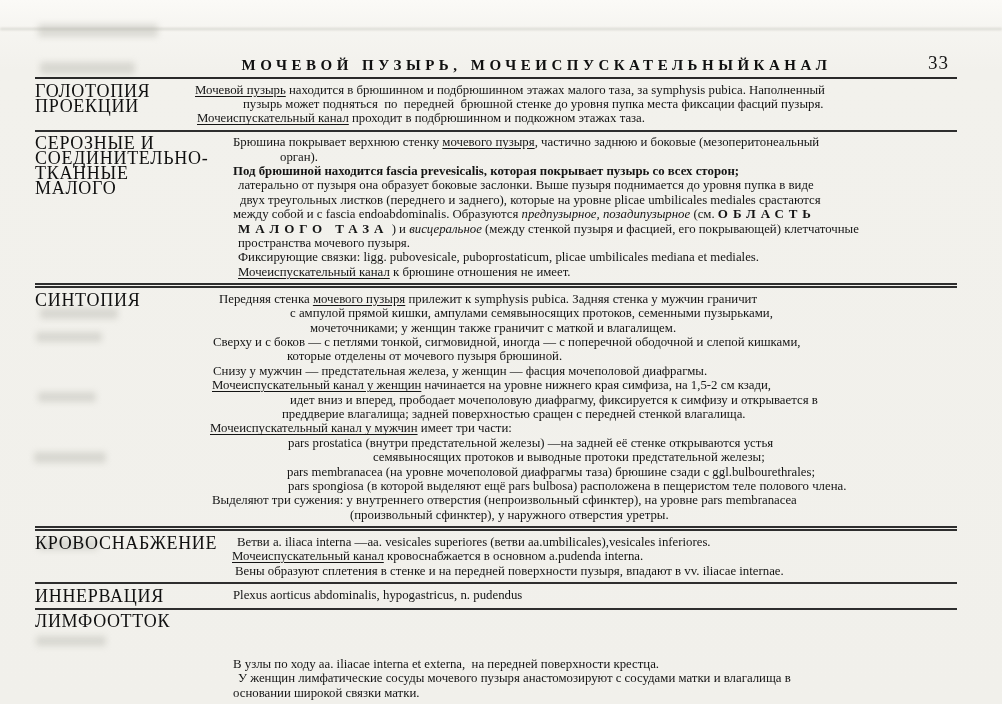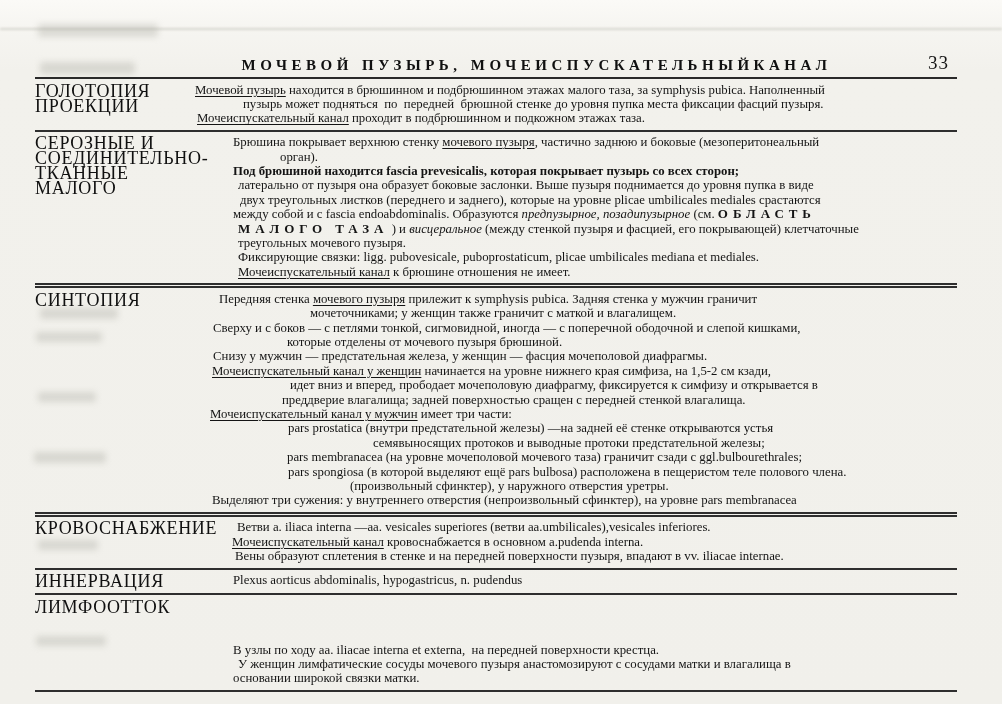--- a/index.html
+++ b/index.html
@@ -82,45 +82,46 @@
             <div class="labline">ТКАННЫЕ МАЛОГО</div>
           </div>
           <div class="cont">
             <div class="cl" style="padding-left: 28px;"><span class="">Брюшина покрывает верхнюю стенку </span><span class="sg-u">мочевого пузыря</span><span class="">, частично заднюю и боковые (мезоперитонеальный</span></div>
             <div class="cl" style="padding-left: 75px;"><span class="">орган).</span></div>
             <div class="cl" style="padding-left: 28px; font-weight: bold;"><span class="">Под брюшиной находится fascia prevesicalis, которая покрывает пузырь со всех сторон;</span></div>
             <div class="cl" style="padding-left: 33px;"><span class="">латерально от пузыря она образует боковые заслонки. Выше пузыря поднимается до уровня пупка в виде</span></div>
             <div class="cl" style="padding-left: 35px;"><span class="">двух треугольных листков (переднего и заднего), которые на уровне plicae umbilicales mediales срастаются</span></div>
             <div class="cl" style="padding-left: 28px;"><span class="">между собой и с fascia endoabdominalis. Образуются </span><span class="sg-i">предпузырное, позадипузырное</span><span class=""> (см. </span><span class="sg-sp">ОБЛАСТЬ</span></div>
             <div class="cl" style="padding-left: 33px;"><span class="sg-sp">МАЛОГО ТАЗА</span><span class=""> ) и </span><span class="sg-i">висцеральное</span><span class=""> (между стенкой пузыря и фасцией, его покрывающей) клетчаточные</span></div>
-            <div class="cl" style="padding-left: 33px;"><span class="">треугольных мочевого пузыря.</span></div>
+            <div class="cl" style="padding-left: 33px;"><span class="">пространства мочевого пузыря.</span></div>
             <div class="cl" style="padding-left: 33px;"><span class="">Фиксирующие связки: ligg. pubovesicale, puboprostaticum, plicae umbilicales mediana et mediales.</span></div>
             <div class="cl" style="padding-left: 33px;"><span class="sg-u">Мочеиспускательный канал</span><span class=""> к брюшине отношения не имеет.</span></div>
           </div>
         </div>
         <div class="sec rule-double">
           <div class="lab">
             <div class="labline">СИНТОПИЯ</div>
           </div>
           <div class="cont">
             <div class="cl" style="padding-left: 14px;"><span class="">Передняя стенка </span><span class="sg-u">мочевого пузыря</span><span class=""> прилежит к symphysis pubica. Задняя стенка у мужчин граничит</span></div>
+            <div class="cl" style="padding-left: 85px;"><span class="">с ампулой прямой кишки, ампулами семявыносящих протоков, семенными пузырьками,</span></div>
             <div class="cl" style="padding-left: 105px;"><span class="">мочеточниками; у женщин также граничит с маткой и влагалищем.</span></div>
             <div class="cl" style="padding-left: 8px;"><span class="">Сверху и с боков — с петлями тонкой, сигмовидной, иногда — с поперечной ободочной и слепой кишками,</span></div>
             <div class="cl" style="padding-left: 82px;"><span class="">которые отделены от мочевого пузыря брюшиной.</span></div>
             <div class="cl" style="padding-left: 8px;"><span class="">Снизу у мужчин — предстательная железа, у женщин — фасция мочеполовой диафрагмы.</span></div>
             <div class="cl" style="padding-left: 7px;"><span class="sg-u">Мочеиспускательный канал у женщин</span><span class=""> начинается на уровне нижнего края симфиза, на 1,5-2 см кзади,</span></div>
             <div class="cl" style="padding-left: 85px;"><span class="">идет вниз и вперед, прободает мочеполовую диафрагму, фиксируется к симфизу и открывается в</span></div>
             <div class="cl" style="padding-left: 77px;"><span class="">преддверие влагалища; задней поверхностью сращен с передней стенкой влагалища.</span></div>
             <div class="cl" style="padding-left: 5px;"><span class="sg-u">Мочеиспускательный канал у мужчин</span><span class=""> имеет три части:</span></div>
             <div class="cl" style="padding-left: 83px;"><span class="">pars prostatica (внутри предстательной железы) —на задней её стенке открываются устья</span></div>
             <div class="cl" style="padding-left: 168px;"><span class="">семявыносящих протоков и выводные протоки предстательной железы;</span></div>
-            <div class="cl" style="padding-left: 82px;"><span class="">pars membranacea (на уровне мочеполовой мочевого таза) граничит сзади с ggl.bulbourethrales;</span></div>
+            <div class="cl" style="padding-left: 82px;"><span class="">pars membranacea (на уровне мочеполовой диафрагмы таза) брюшине сзади с ggl.bulbourethrales;</span></div>
             <div class="cl" style="padding-left: 83px;"><span class="">pars spongiosa (в которой выделяют ещё pars bulbosa) расположена в пещеристом теле полового члена.</span></div>
+            <div class="cl" style="padding-left: 7px;"><span class="">Выделяют три сужения: у внутреннего отверстия (непроизвольный сфинктер), на уровне pars membranacea</span></div>
             <div class="cl" style="padding-left: 145px;"><span class="">(произвольный сфинктер), у наружного отверстия уретры.</span></div>
-            <div class="cl" style="padding-left: 7px;"><span class="">Выделяют три сужения: у внутреннего отверстия (непроизвольный сфинктер), на уровне pars membranacea</span></div>
           </div>
         </div>
         <div class="sec">
           <div class="lab">
             <div class="labline">КРОВОСНАБЖЕНИЕ</div>
           </div>
           <div class="cont">
             <div class="cl" style="padding-left: 42px;"><span class="">Ветви a. iliaca interna —aa. vesicales superiores (ветви aa.umbilicales),vesicales inferiores.</span></div>
             <div class="cl" style="padding-left: 37px;"><span class="sg-u">Мочеиспускательный канал</span><span class=""> кровоснабжается в основном a.pudenda interna.</span></div>
             <div class="cl" style="padding-left: 40px;"><span class="">Вены образуют сплетения в стенке и на передней поверхности пузыря, впадают в vv. iliacae internae.</span></div>

